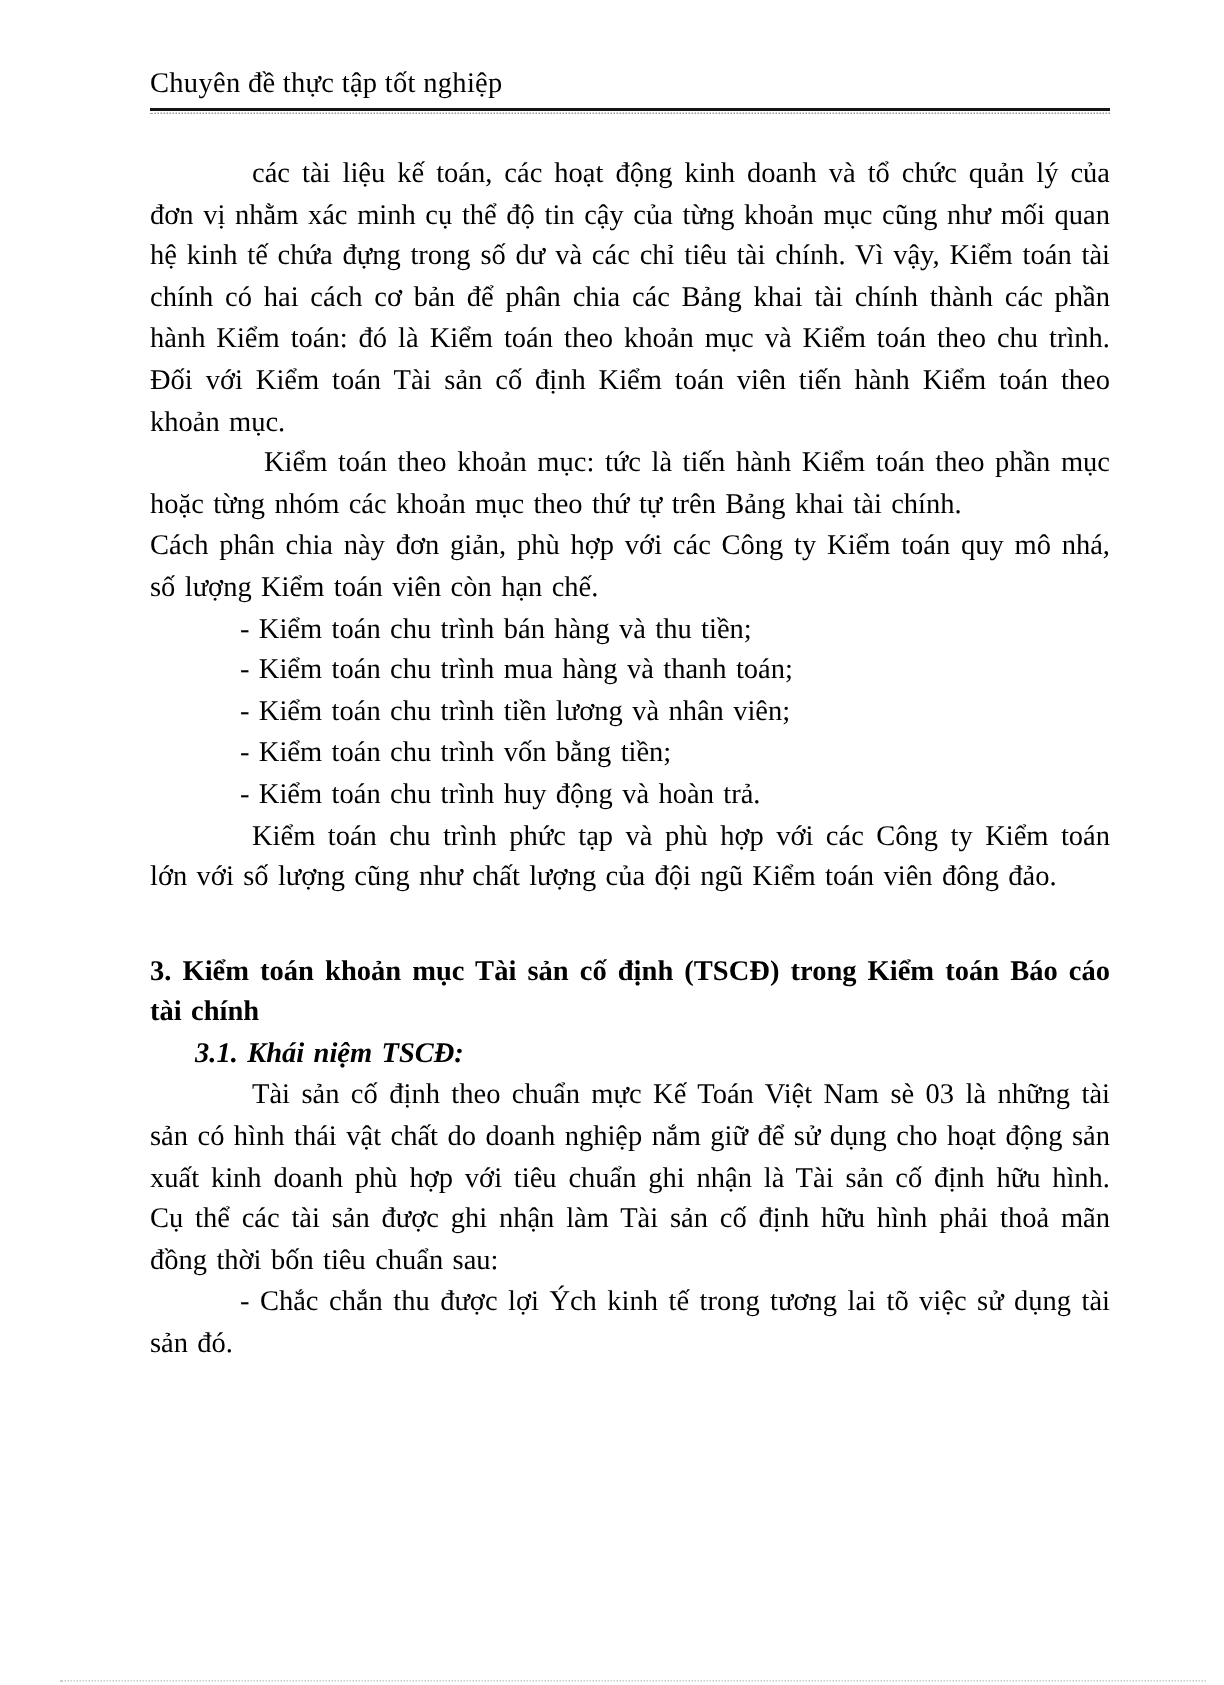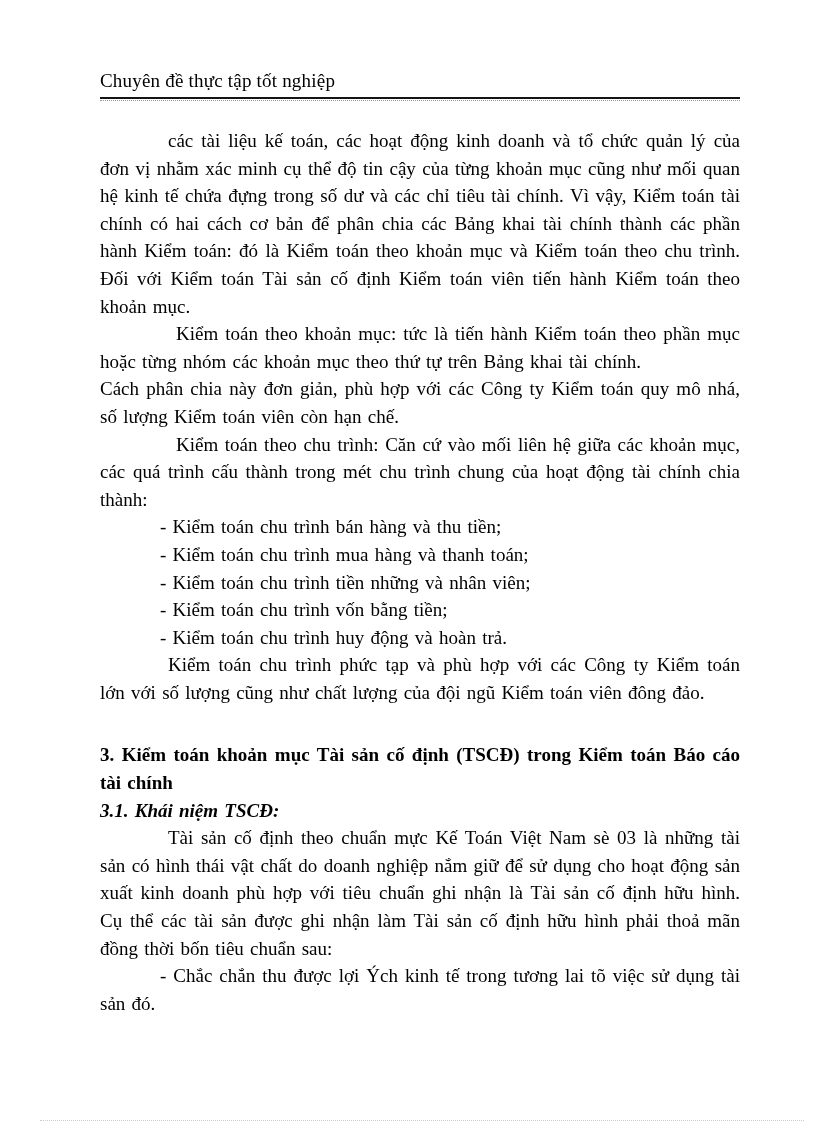--- a/index.html
+++ b/index.html
@@ -2,21 +2,21 @@
 <html><head>
 <meta charset="utf-8">
 <style>
   html, body { margin: 0; padding: 0; background: #ffffff; }
   .page {
     position: relative;
     width: 816px;
     height: 1123px;
     background: #ffffff;
     box-sizing: border-box;
-    padding: 70px 76px 0 100px;
+    padding: 45px 76px 0 100px;
     font-family: "Liberation Serif", "DejaVu Serif", serif;
     color: #000000;
     overflow: hidden;
   }
   .header-title {
     font-size: 19px;
     line-height: 22px;
     letter-spacing: 0.2px;
   }
   .header-rule {
@@ -33,21 +33,21 @@
     font-size: 19px;
     line-height: 27.6px;
     text-align: justify;
     word-spacing: 1.5px;
   }
   .indent     { text-indent: 68px; }
   .indent-lg  { text-indent: 76px; }
   .indent-sm  { text-indent: 60px; }
   .lead-italic { }
   .heading-bold { font-weight: bold; text-align: justify; margin-top: 35px; }
-  .heading-bold-italic { font-weight: bold; font-style: italic; }
+  .heading-bold-italic { font-weight: bold; font-style: italic; margin-left: 30px; }
   .bottom-rule {
     position: absolute;
     left: 40px;
     right: 12px;
     bottom: 2px;
     border-top: 1px dotted #cccccc;
   }
 </style>
 </head>
 <body>
@@ -61,25 +61,24 @@
   </div>
 
   <div class="doc-body">
 
     <p class="para indent">các tài liệu kế toán, các hoạt động kinh doanh và tổ chức quản lý của đơn vị nhằm xác minh cụ thể độ tin cậy của từng khoản mục cũng như mối quan hệ kinh tế chứa đựng trong số dư và các chỉ tiêu tài chính. Vì vậy, Kiểm toán tài chính có hai cách cơ bản để phân chia các Bảng khai tài chính thành các phần hành Kiểm toán: đó là Kiểm toán theo khoản mục và Kiểm toán theo chu trình. Đối với Kiểm toán Tài sản cố định Kiểm toán viên tiến hành Kiểm toán theo khoản mục.</p>
 
     <p class="para indent-lg"><span class="lead-italic">Kiểm toán theo khoản mục:</span><span> tức là tiến hành Kiểm toán theo phần mục hoặc từng nhóm các khoản mục theo thứ tự trên Bảng khai tài chính.</span></p>
 
     <p class="para">Cách phân chia này đơn giản, phù hợp với các Công ty Kiểm toán quy mô nhá, số lượng Kiểm toán viên còn hạn chế.</p>
 
-    <p class="para indent-lg"><span class="lead-italic">Kiểm toán theo chu trình:</span><span> Căn cứ vào mối liên hệ giữa các khoản mục, các quá trình cấu thành trong mét chu trình chung của hoạt động tài chính chia thành:</span></p>
 
     <p class="para indent-sm">- Kiểm toán chu trình bán hàng và thu tiền;</p>
     <p class="para indent-sm">- Kiểm toán chu trình mua hàng và thanh toán;</p>
-    <p class="para indent-sm">- Kiểm toán chu trình tiền những và nhân viên;</p>
+    <p class="para indent-sm">- Kiểm toán chu trình tiền lương và nhân viên;</p>
     <p class="para indent-sm">- Kiểm toán chu trình vốn bằng tiền;</p>
     <p class="para indent-sm">- Kiểm toán chu trình huy động và hoàn trả.</p>
 
     <p class="para indent">Kiểm toán chu trình phức tạp và phù hợp với các Công ty Kiểm toán lớn với số lượng cũng như chất lượng của đội ngũ Kiểm toán viên đông đảo.</p>
 
     <p class="para heading-bold">3. Kiểm toán khoản mục Tài sản cố định (TSCĐ) trong Kiểm toán Báo cáo tài chính</p>
 
     <p class="para heading-bold-italic">3.1. Khái niệm TSCĐ:</p>
 
     <p class="para indent">Tài sản cố định theo chuẩn mực Kế Toán Việt Nam sè 03 là những tài sản có hình thái vật chất do doanh nghiệp nắm giữ để sử dụng cho hoạt động sản xuất kinh doanh phù hợp với tiêu chuẩn ghi nhận là Tài sản cố định hữu hình. Cụ thể các tài sản được ghi nhận làm Tài sản cố định hữu hình phải thoả mãn đồng thời bốn tiêu chuẩn sau:</p>

